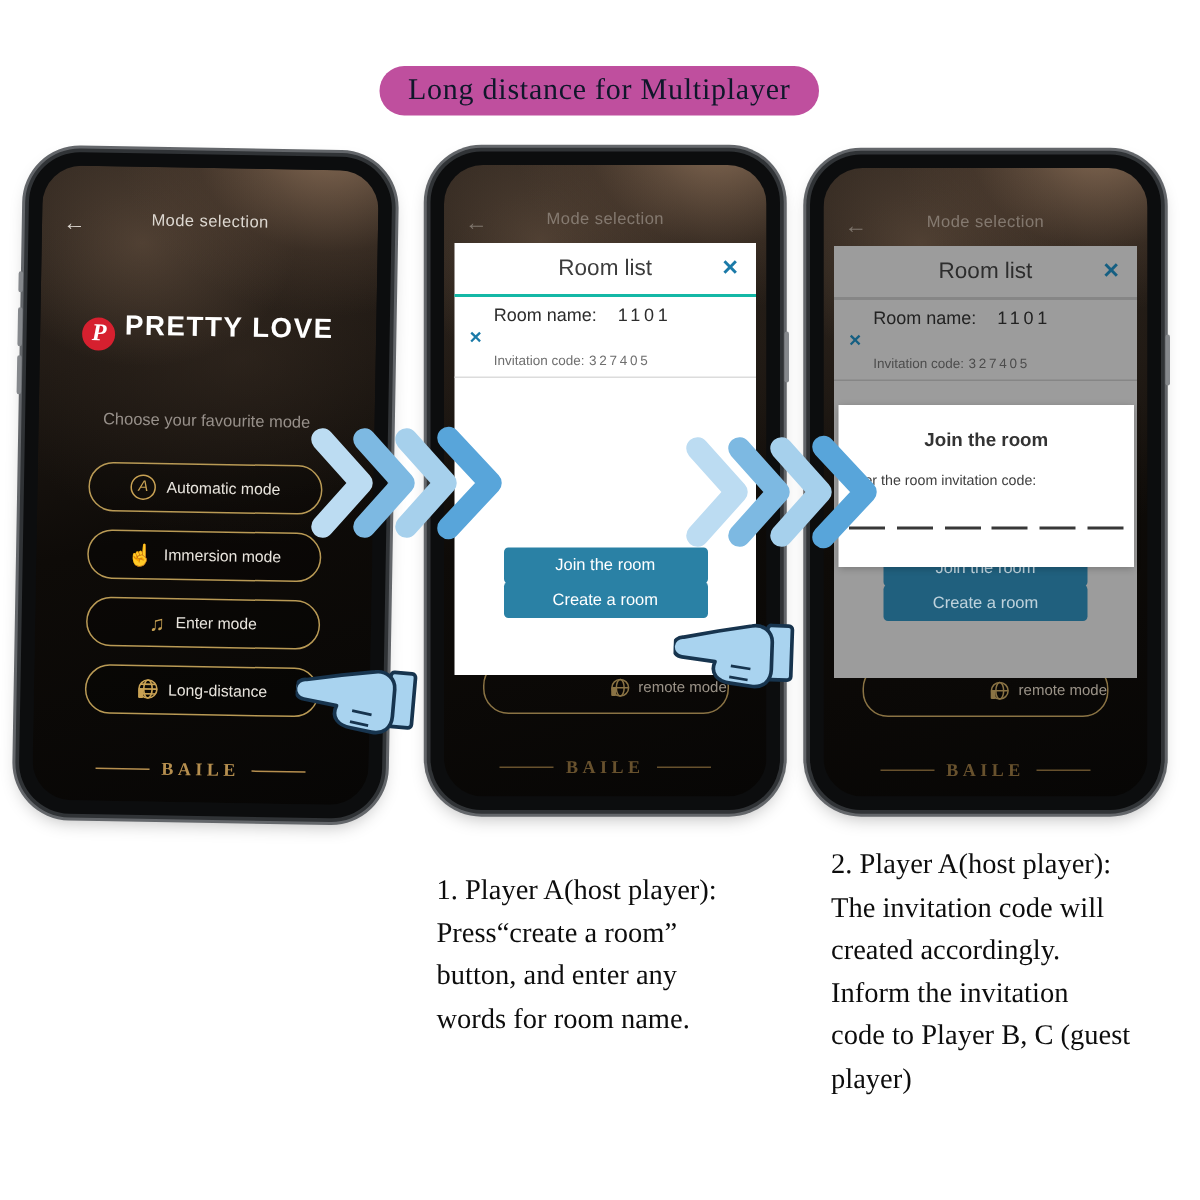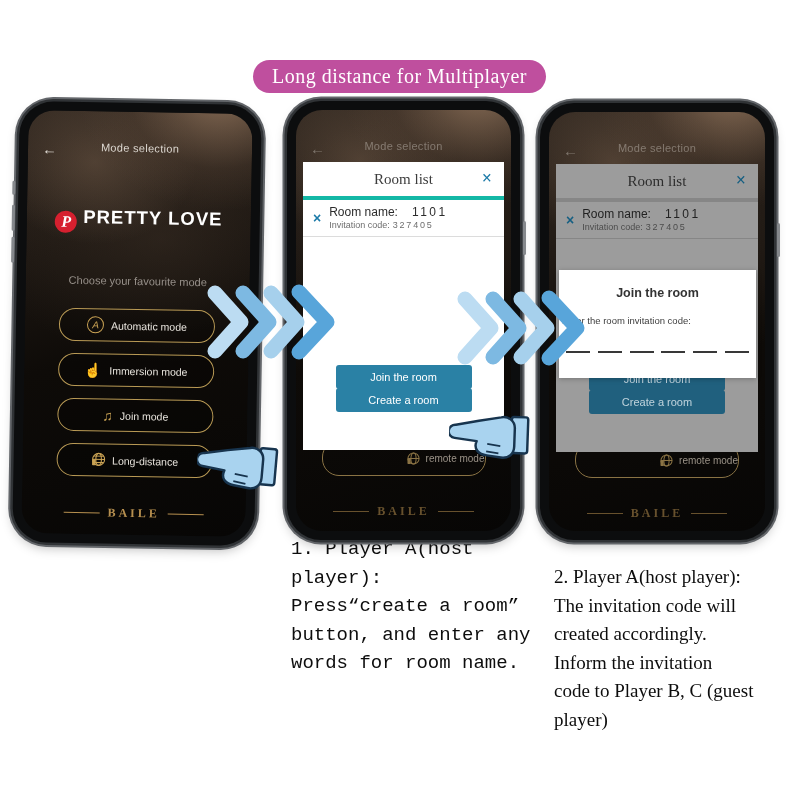--- a/index.html
+++ b/index.html
@@ -1,21 +1,21 @@
 <!DOCTYPE html>
 <html><head>
 <meta charset="utf-8">
 <style>
   html,body{margin:0;padding:0;}
   body{width:800px;height:800px;background:#ffffff;position:relative;overflow:hidden;
        font-family:"Liberation Sans",sans-serif;}
 
   
-  .banner{position:absolute;left:253px;top:60px;width:293px;height:33px;background:#bf4f9e;
-          border-radius:17px;color:#ffffff;font-family:"Liberation Serif",serif;font-size:20px;
+  .banner{position:absolute;left:253px;top:44px;width:293px;height:33px;background:#bf4f9e;
+          border-radius:17px;color:#0f172a;font-family:"Liberation Serif",serif;font-size:20px;
           text-align:center;line-height:33px;letter-spacing:.5px;}
 
   
   .phone{position:absolute;background:#0c0d0e;border-radius:34px;
          box-shadow:0 0 0 2.5px #303336,0 0 0 4.5px #63666a,0 5px 12px rgba(0,0,0,.28);z-index:1;}
   #phone1{left:16px;top:103px;width:242px;height:441px;transform:rotate(1deg);}
   #phone2{left:287px;top:101px;width:233px;height:439px;}
   #phone3{left:540px;top:103px;width:234px;height:437px;}
   .nub{position:absolute;width:3px;background:#85888c;border-radius:2px;z-index:0;}
   .nub.l{left:-6px;} .nub.r{right:-6px;}
@@ -48,33 +48,33 @@
   .ca{width:15px;height:15px;border:1.2px solid #c9a254;border-radius:50%;color:#c9a254;
       font-size:10px;line-height:15px;text-align:center;font-style:italic;flex:0 0 auto;}
   .baile{position:absolute;top:394px;left:0;right:0;display:flex;align-items:center;justify-content:center;gap:8px;
          color:#b68f4f;font-family:"Liberation Serif",serif;font-size:12px;font-weight:bold;letter-spacing:3px;}
   .baile .dashline{width:36px;height:0;border-top:1.5px solid #b68f4f;}
   .baile.dim{opacity:.55;}
 
   
   .modal{position:absolute;left:7px;right:7px;top:52px;height:288px;background:#fff;z-index:3;}
   .modal.gray{background:#9c9c9c;}
-  .modal-head{height:34px;border-bottom:4px solid #14b8a6;position:relative;font-family:Liberation Serif, serif;}
+  .modal-head{height:34px;border-bottom:2px solid #14b8a6;position:relative;}
   .modal.gray .modal-head{border-bottom-color:#868686;}
   .modal-title{display:block;text-align:center;line-height:34px;font-size:15px;color:#3c3c3c;}
   .modal.gray .modal-title{color:#2d2d2d;}
   .modal-close{position:absolute;right:12px;top:0;line-height:32px;color:#1b7aa8;font-size:18px;font-weight:bold;}
   .modal.gray .modal-close{color:#155f82;}
   .room-item{display:flex;align-items:center;gap:8px;padding:5px 10px 6px;border-bottom:1px solid #dcdcdc;}
   .modal.gray .room-item{border-bottom-color:#868686;}
   .room-x{color:#1b7aa8;font-weight:bold;font-size:14px;}
   .modal.gray .room-x{color:#155f82;}
   .room-name{font-size:12px;color:#2c2c2c;}
   .room-name .digits{letter-spacing:2.5px;margin-left:14px;}
-  .room-code{font-size:9px;color:#6e6e6e;margin-top:1px;}
+  .room-code{font-size:9px;color:#6e6e6e;margin-top:18px;}
   .room-code .digits{letter-spacing:1.8px;margin-left:3px;}
   .modal.gray .room-name{color:#222;} .modal.gray .room-code{color:#4c4c4c;}
   .teal{position:absolute;left:50%;transform:translateX(-50%);width:136px;height:24px;background:#2a81a5;
         color:#fff;border:none;border-radius:3px;font-size:11px;font-family:"Liberation Sans",sans-serif;}
   .join{top:203px}.create{top:226px}
   .teal.dim2{background:#20607e;color:rgba(235,242,246,.78);}
 
   
   .dialog{position:absolute;left:10px;width:197px;top:158px;height:108px;background:#fff;z-index:4;
           box-shadow:0 1px 5px rgba(0,0,0,.25);}
@@ -92,21 +92,21 @@
   .arrows{position:absolute;z-index:6;}
   #arrows1{left:207px;top:284px;width:128px;height:76px;}
   #arrows2{left:457px;top:290px;width:128px;height:76px;}
   .hand{position:absolute;z-index:7;}
   #hand1{left:197px;top:436px;width:82px;height:58px;transform:rotate(5deg);}
   #hand2{left:449px;top:406px;width:82px;height:58px;transform:rotate(2deg);}
 
   
   .step{position:absolute;font-family:"Liberation Serif",serif;font-size:19px;line-height:1.5;
         color:#0d0d0d;white-space:pre-line;}
-  #step1{left:291px;top:535px;width:250px;font-family:Liberation Mono, monospace;}
+  #step1{left:291px;top:580px;width:250px;}
   #step2{left:554px;top:563px;width:256px;}
 </style>
 </head>
 <body>
 
 <div class="banner">Long distance for Multiplayer</div>
 
 <div class="phone" id="phone1">
   <div class="nub l" style="top:80px;height:14px;"></div>
   <div class="nub l" style="top:104px;height:26px;"></div>
@@ -124,21 +124,21 @@
     <div class="mode-btn m1">
       <span class="ca">A</span>
       <span>Automatic mode</span>
     </div>
     <div class="mode-btn m2">
       <span class="gold-ic">☝</span>
       <span>Immersion mode</span>
     </div>
     <div class="mode-btn m3">
       <span class="gold-ic">♫</span>
-      <span>Join mode</span>
+      <span>Enter mode</span>
     </div>
     <div class="mode-btn m4">
       <span class="gold-ic">
         <svg width="14" height="14" viewBox="0 0 14 14">
             <g fill="none" stroke="#c9a254" stroke-width="1.1">
           <circle cx="7" cy="7" r="6"></circle>
               <ellipse cx="7" cy="7" rx="2.8" ry="6"></ellipse>
               <path d="M1,7 H13 M2,3.8 H12 M2,10.2 H12"></path>
             </g>
           <rect x="0.5" y="7" width="3.5" height="6" rx="0.8" fill="#c9a254"></rect>

